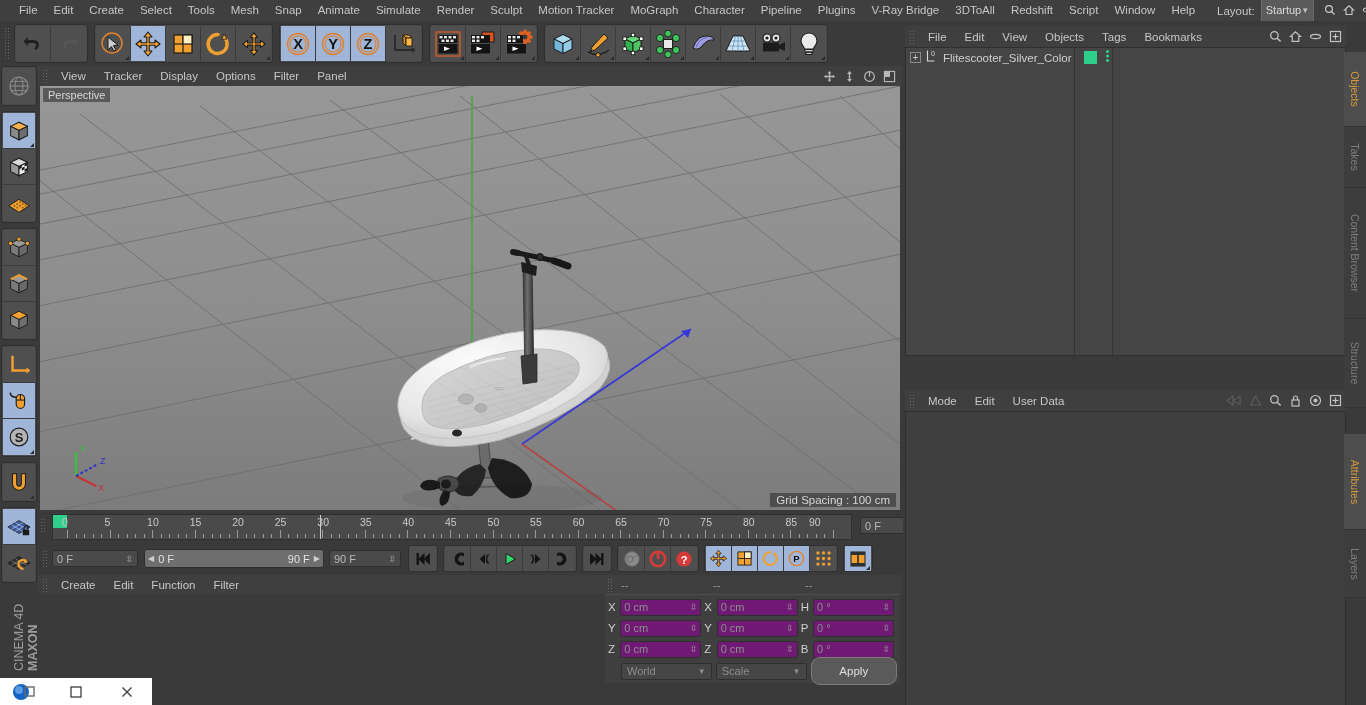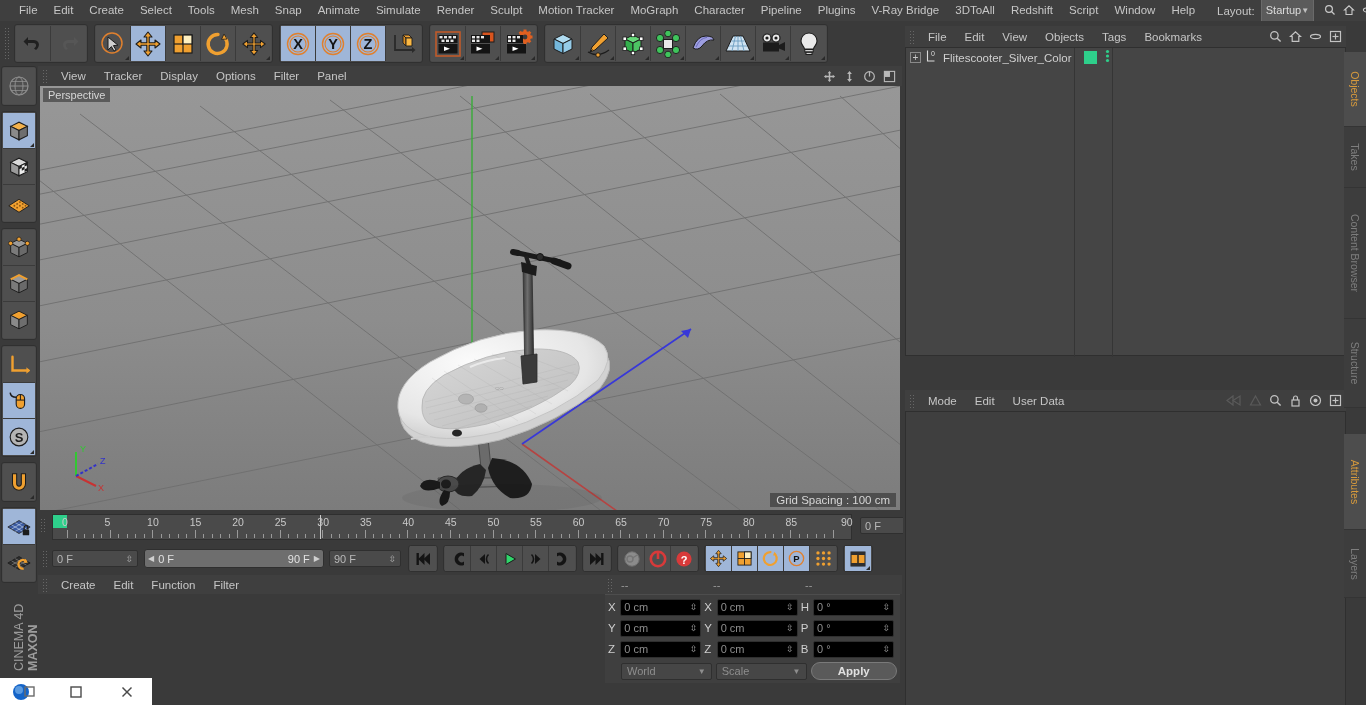--- a/index.html
+++ b/index.html
@@ -105,31 +105,31 @@
 
   
   .coord { position:absolute; left:603px; top:575px; width:299px; height:110px; background:#3a3a3a;}
   .coord-head { height:19px; display:flex; align-items:center; padding-left:4px; font-size:11px;
       color:#9a9a9a; background:#3f3f3f; gap:0; }
   .coord-head .cc { width:92px; text-align:left; padding-left:4px;}
   .coord-body { position:absolute; left:2px; top:19px; width:295px; height:89px; background:#3f3f3f;
       border-top:1px solid #4d4d4d; padding:2px 3px;}
   .crow { display:flex; align-items:center; height:20px; margin-bottom:1px; }
   .clbl { width:13px; font-size:11.5px; color:#cfcfcf; text-align:left; }
-  .cfield { width:85px; height:17px; background:#000000; border:1px solid #2f2f2f; border-radius:2px;
+  .cfield { width:85px; height:17px; background:#701a75; border:1px solid #2f2f2f; border-radius:2px;
       font-size:11px; color:#8e8e8e; display:flex; align-items:center; justify-content:space-between;
       padding:0 3px; margin-right:3px;}
   .cfield .sp { font-size:9px; color:#9a9a9a;}
   .dropd { width:94px; height:17px; background:#464646; border:1px solid #2f2f2f; border-radius:2px;
       font-size:11px; color:#8e8e8e; display:flex; align-items:center; justify-content:space-between;
       padding:0 5px; margin-right:4px;}
   .dropd .cv { font-size:8px; color:#8e8e8e;}
-  .applybtn { width:90px; height:18px; background:#5a5a5a; border:1px solid #7a7a7a;
+  .applybtn { width:90px; height:28px; background:#5a5a5a; border:1px solid #7a7a7a;
       border-radius:9px; font-size:11.5px; color:#e0e0e0; display:flex; align-items:center;
-      justify-content:center;font-weight:bold;}
+      justify-content:center;}
 
   
   .rt { position:absolute; left:903px; top:26px; width:463px; height:679px; background:#3a3a3a;}
   .om { position:absolute; left:2px; top:0; width:441px; height:330px;}
   .om-head { height:21px; display:flex; align-items:center; padding-left:4px; background:#3f3f3f;
       position:relative;}
   .om-head .mi { font-size:11.5px; color:#c6c6c6; padding:0 9px;}
   .om-head .ricons { position:absolute; right:4px; top:3px; display:flex; gap:7px; align-items:center;}
   .om-body { position:absolute; left:0; top:21px; width:441px; height:309px; background:#454545;
       border:1px solid #2f2f2f;}
@@ -780,21 +780,21 @@
           <span class="lbl" style="left: 349.444px;">40</span>
           <span class="lbl" style="left: 392px;">45</span>
           <span class="lbl" style="left: 434.556px;">50</span>
           <span class="lbl" style="left: 477.111px;">55</span>
           <span class="lbl" style="left: 519.667px;">60</span>
           <span class="lbl" style="left: 562.222px;">65</span>
           <span class="lbl" style="left: 604.778px;">70</span>
           <span class="lbl" style="left: 647.333px;">75</span>
           <span class="lbl" style="left: 689.889px;">80</span>
           <span class="lbl" style="left: 732.444px;">85</span>
-          <span class="lbl" style="left: 788px; text-align: center;">90</span>
+          <span class="lbl" style="left: 756px; text-align: center;">90</span>
         </div>
       <div id="tl-ticks">
           <span class="tick" style="left: 14px; height: 8px;"></span>
           <span class="tick" style="left: 22.5111px; height: 4px;"></span>
           <span class="tick" style="left: 31.0222px; height: 4px;"></span>
           <span class="tick" style="left: 39.5333px; height: 4px;"></span>
           <span class="tick" style="left: 48.0444px; height: 4px;"></span>
           <span class="tick" style="left: 56.5556px; height: 8px;"></span>
           <span class="tick" style="left: 65.0667px; height: 4px;"></span>
           <span class="tick" style="left: 73.5778px; height: 4px;"></span>

